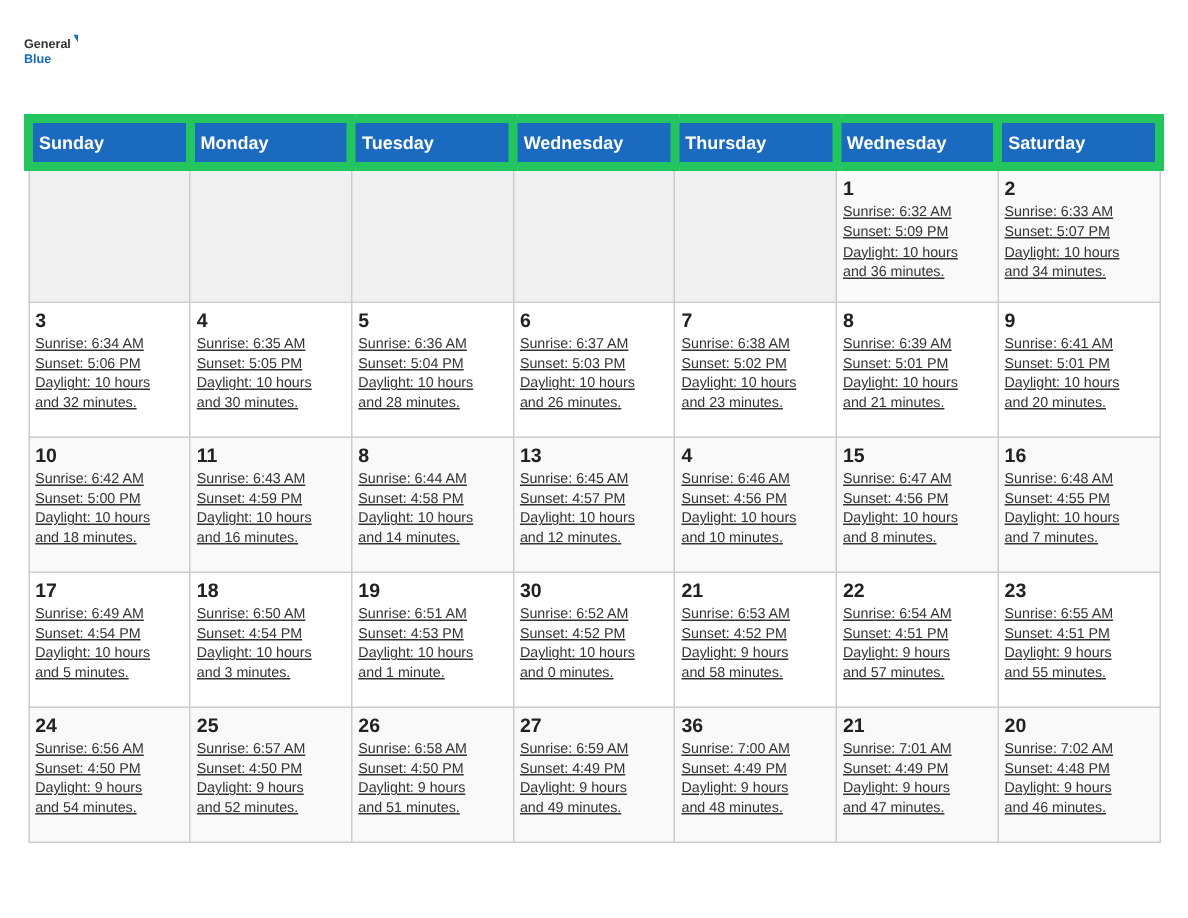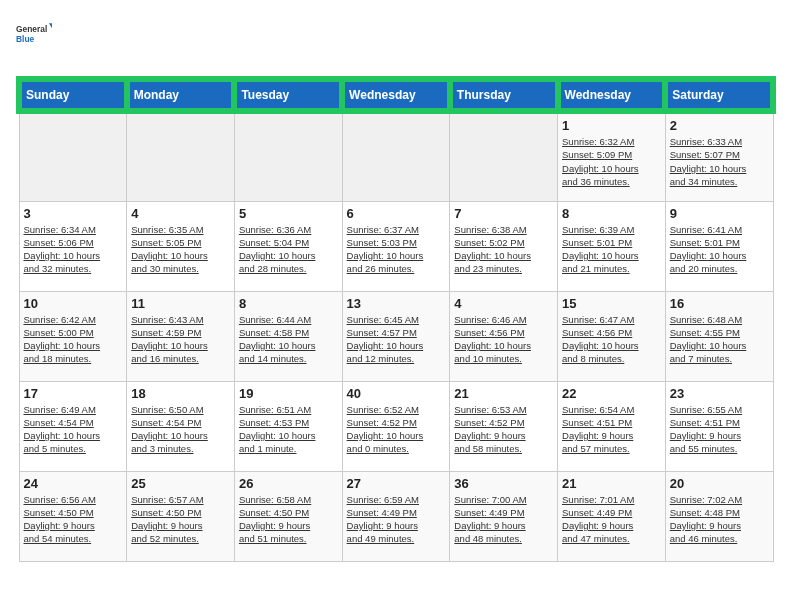--- a/index.html
+++ b/index.html
@@ -185,21 +185,21 @@
         </td>
         <td>
           <div class="day-number">18</div>
           <div class="day-info">Sunrise: 6:50 AM<br>Sunset: 4:54 PM<br>Daylight: 10 hours<br>and 3 minutes.</div>
         </td>
         <td>
           <div class="day-number">19</div>
           <div class="day-info">Sunrise: 6:51 AM<br>Sunset: 4:53 PM<br>Daylight: 10 hours<br>and 1 minute.</div>
         </td>
         <td>
-          <div class="day-number">40</div>
+          <div class="day-number">30</div>
           <div class="day-info">Sunrise: 6:52 AM<br>Sunset: 4:52 PM<br>Daylight: 10 hours<br>and 0 minutes.</div>
         </td>
         <td>
           <div class="day-number">21</div>
           <div class="day-info">Sunrise: 6:53 AM<br>Sunset: 4:52 PM<br>Daylight: 9 hours<br>and 58 minutes.</div>
         </td>
         <td>
           <div class="day-number">22</div>
           <div class="day-info">Sunrise: 6:54 AM<br>Sunset: 4:51 PM<br>Daylight: 9 hours<br>and 57 minutes.</div>
         </td>

